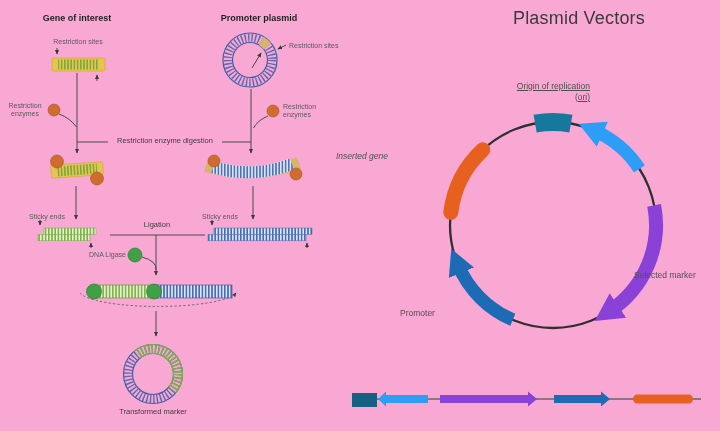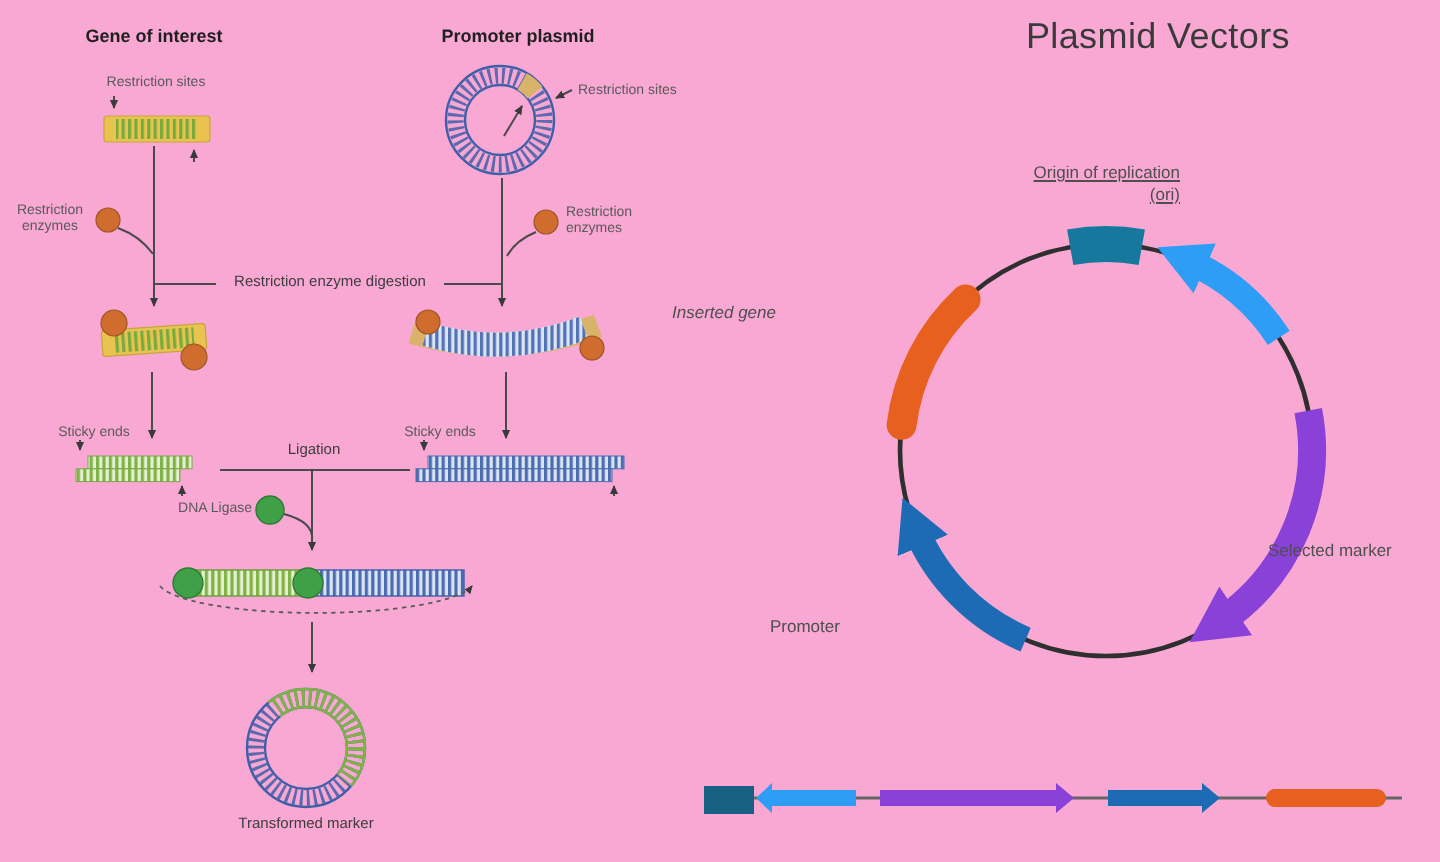--- a/index.html
+++ b/index.html
@@ -171,16 +171,16 @@
 
   <div class="lbl proc c" style="left:132px;top:221px;width:50px;">Ligation</div>
   <div class="lbl r" style="left:80px;top:251px;width:46px;">DNA Ligase</div>
 
   <div class="lbl proc c" style="left:103px;top:408px;width:100px;">Transformed marker</div>
 
   <div class="rtitle" style="left:460px;top:8px;width:185px;text-align:right;">Plasmid Vectors</div>
 
   <div class="rlbl c" style="left:512px;top:81px;width:78px;text-align:right;text-decoration:underline;">Origin of replication (ori)</div>
   <div class="rlbl" style="left:634px;top:270px;width:86px;">Selected marker</div>
-  <div class="rlbl" style="left:385px;top:308px;width:60px;">Promoter</div>
+  <div class="rlbl" style="left:400px;top:308px;width:60px;">Promoter</div>
   <div class="rlbl" style="left:336px;top:151px;width:70px;font-style:italic;">Inserted gene</div>
 
 </div>
 
 </body></html>

